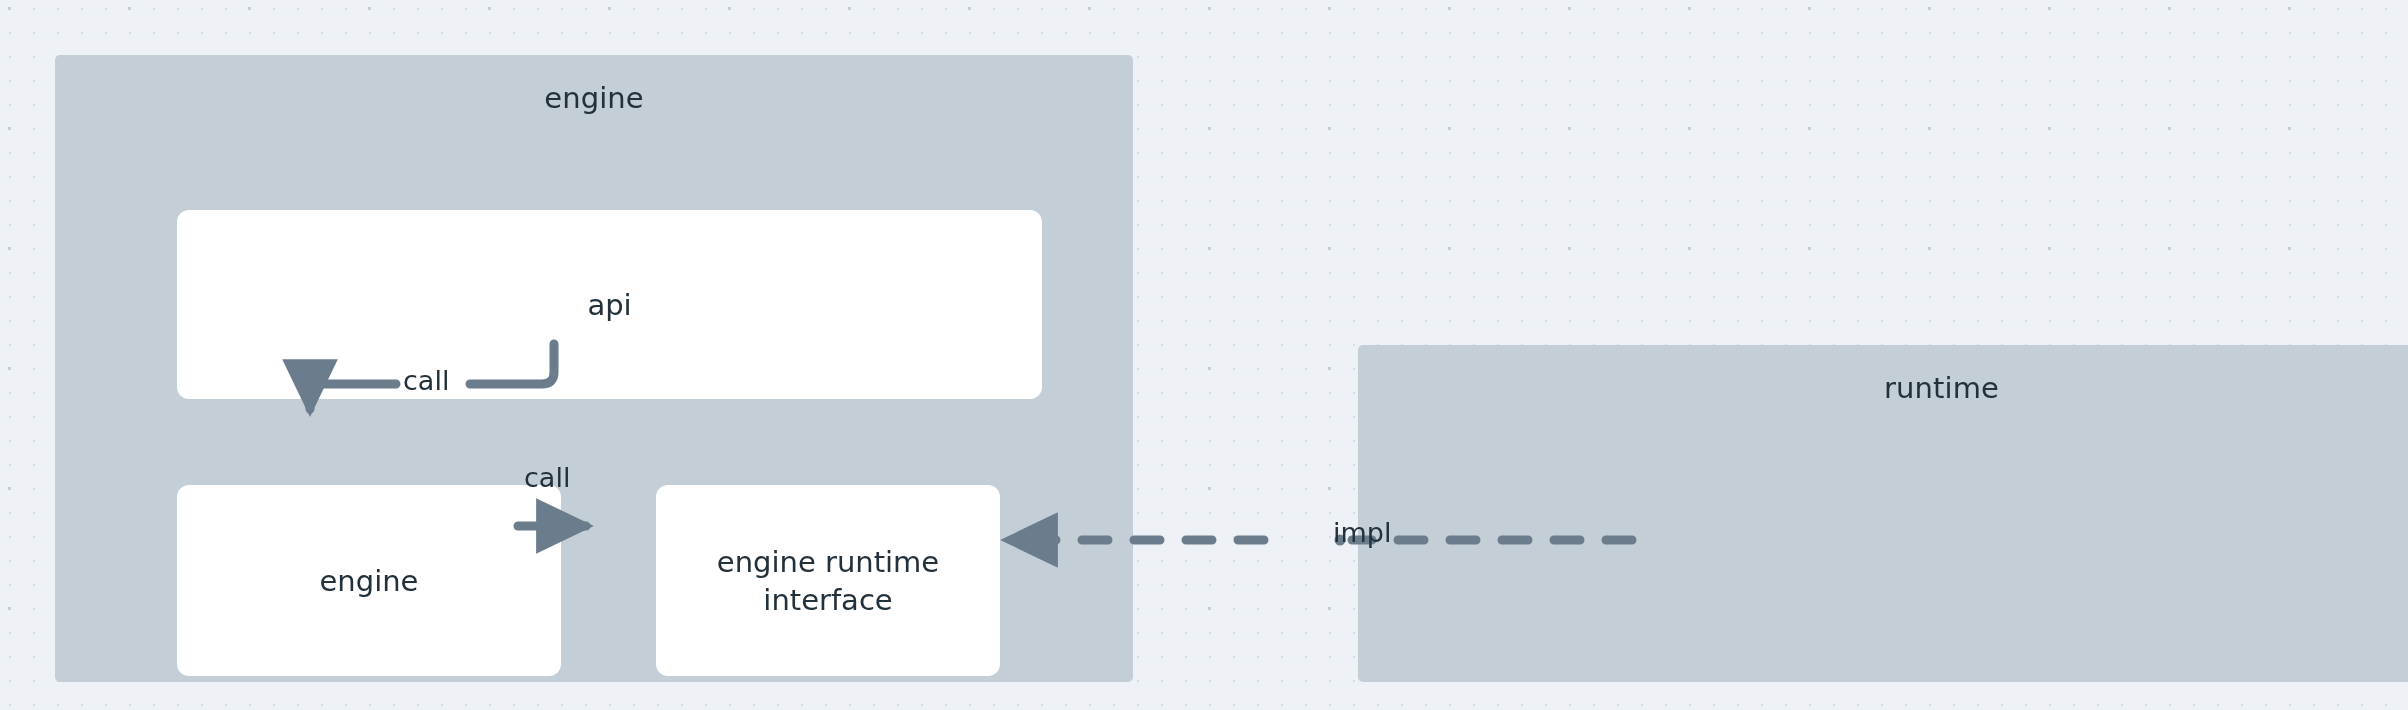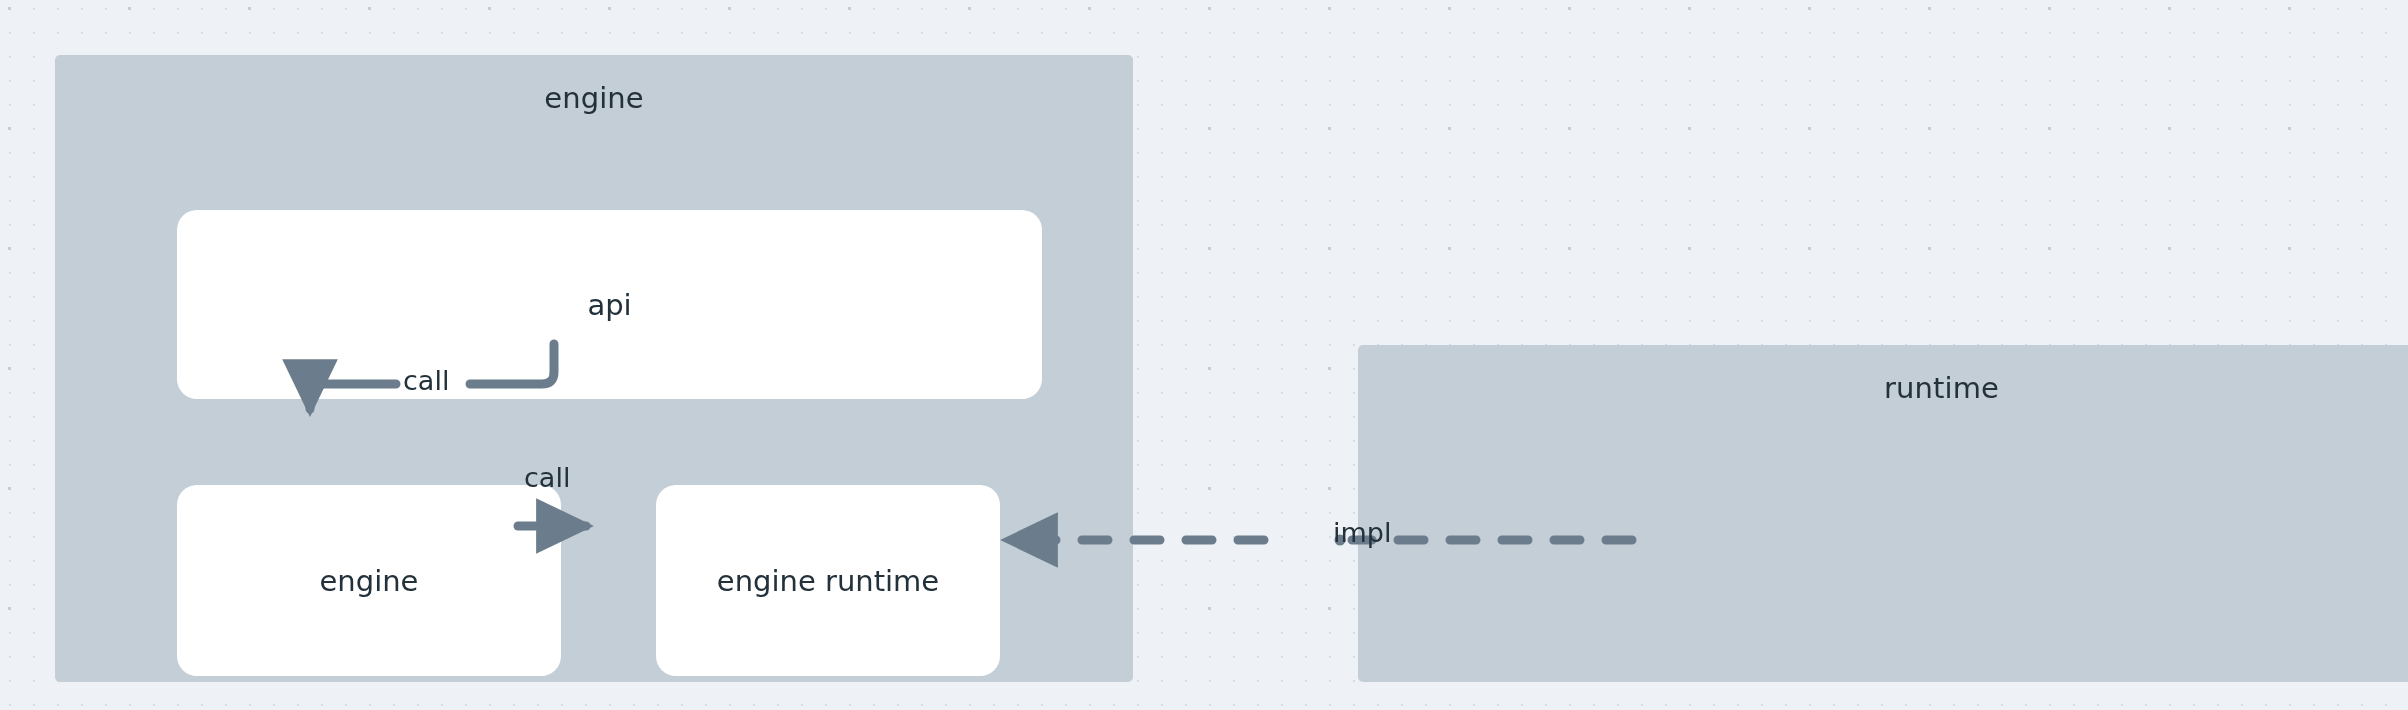--- a/index.html
+++ b/index.html
@@ -60,21 +60,21 @@
     top: 345px;
     width: 1167px;
     height: 337px;
   }
   #group-runtime > .group-title { top: 26px; }
 
   
   .node {
     position: absolute;
     background: #ffffff;
-    border-radius: 20px;
+    border-radius: 12px;
     box-sizing: border-box;
     display: flex;
     align-items: center;
     justify-content: center;
     text-align: center;
     color: #23313b;
     font-size: 29px;
     line-height: 38px;
     padding: 6px 14px;
   }
@@ -134,20 +134,21 @@
       <span class="label">api</span>
     </div>
 
     <div class="node" id="node-engine">
       <span class="label">engine</span>
     </div>
 
     <div class="node" id="node-eri">
       <span>
         <span class="label">engine runtime</span>
+        <span class="label">interface</span>
       </span>
     </div>
   </div>
 
   <div class="group" id="group-runtime">
     <div class="group-title">runtime</div>
 
   </div>
 
   <svg class="edge-layer" viewBox="0 0 2408 710" width="2408" height="710">

